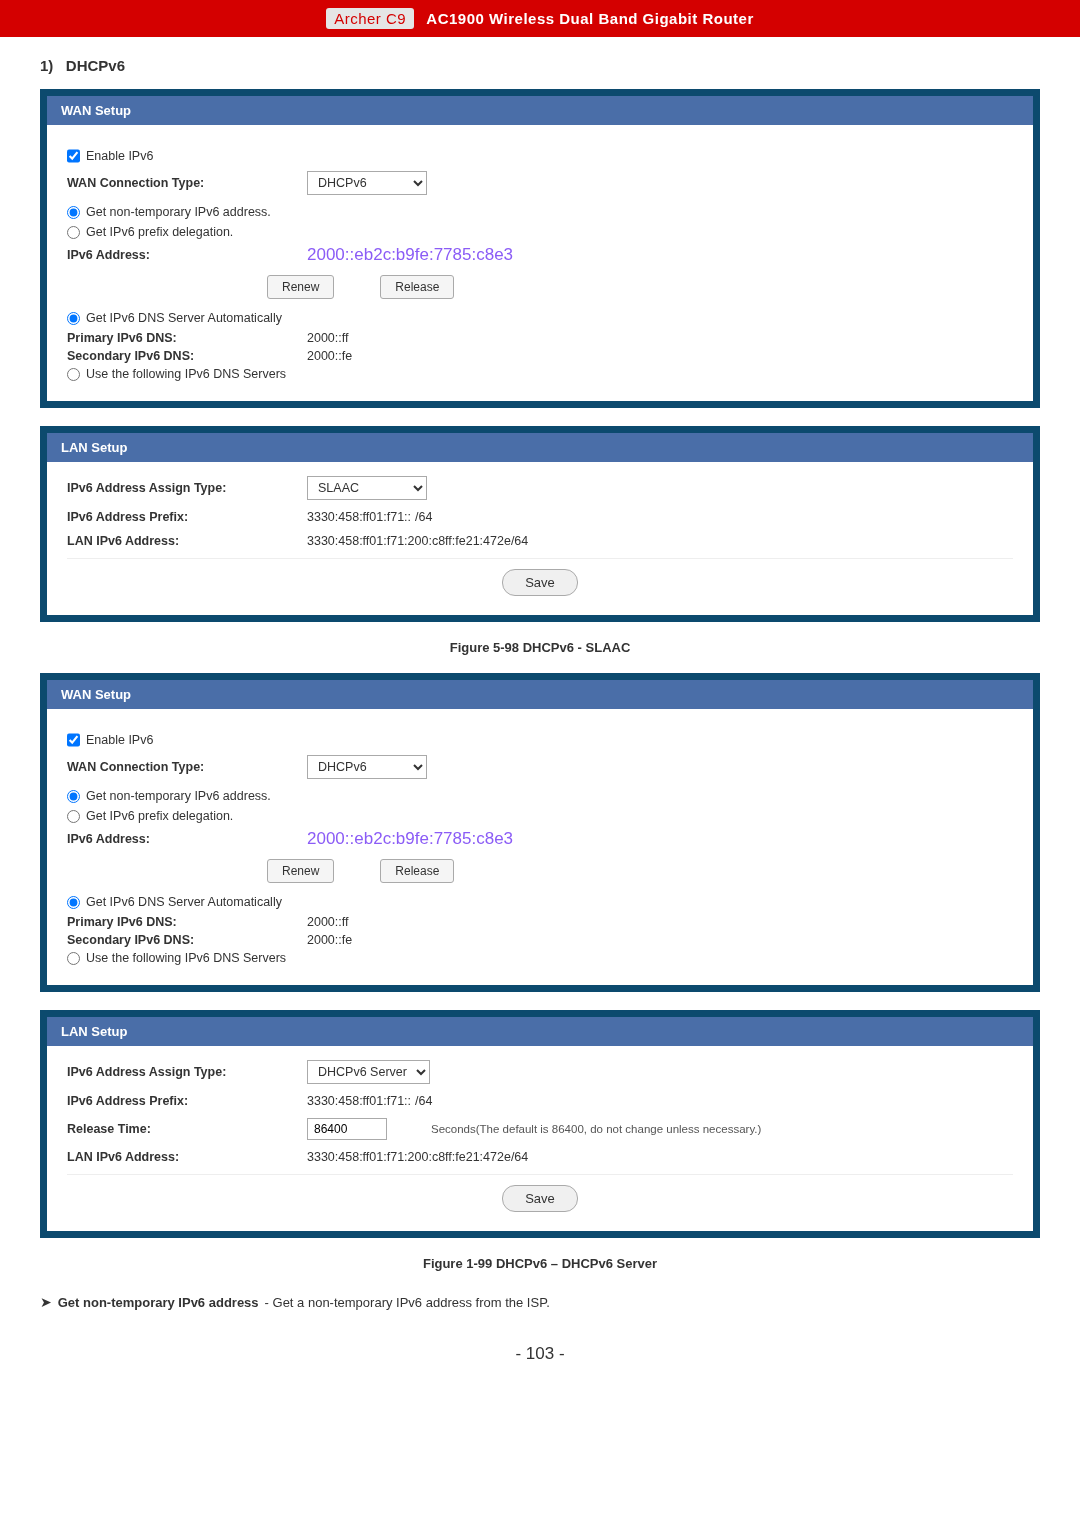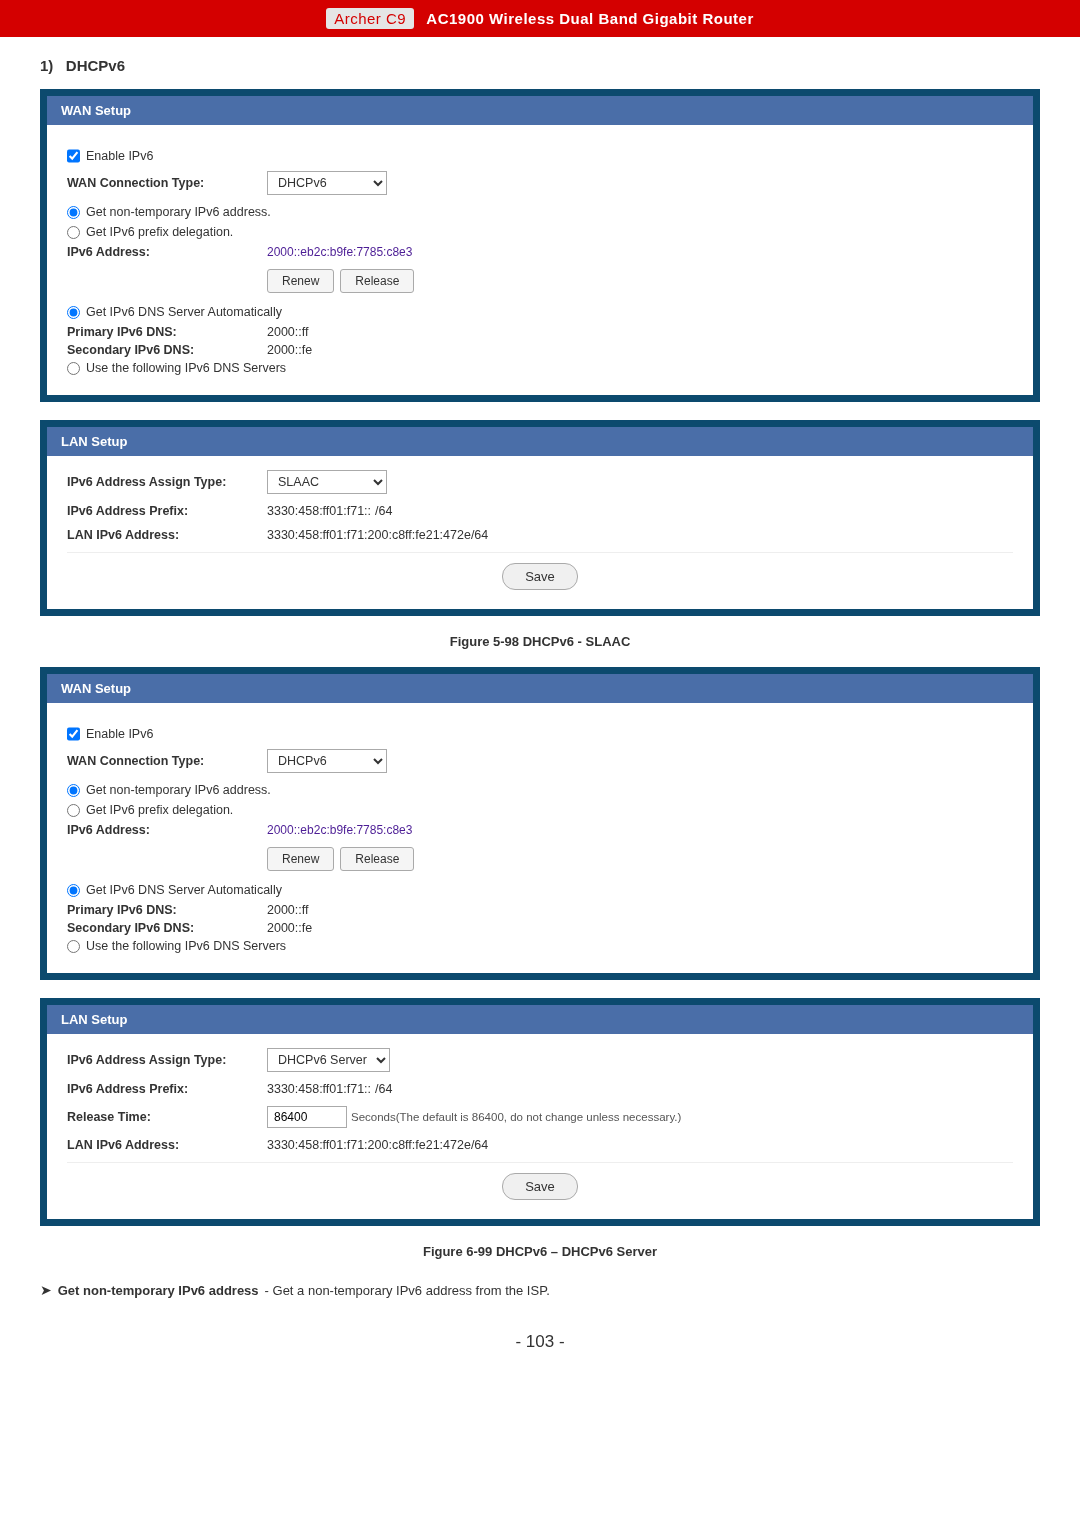--- a/index.html
+++ b/index.html
@@ -48,20 +48,21 @@
       font-size: 13px;
     }
     .panel-body {
       padding: 14px 20px;
       background: #fff;
     }
     .form-row {
       display: flex;
       align-items: center;
       margin-bottom: 10px;
+      gap: 40px;
     }
     .form-label {
       min-width: 200px;
       font-weight: bold;
       color: #333;
       font-size: 12.5px;
     }
     .form-value {
       color: #333;
       font-size: 12.5px;
@@ -110,22 +111,22 @@
       border-radius: 13px;
       color: #333;
     }
     .save-row {
       text-align: center;
       padding: 10px 0 5px 0;
       border-top: 1px solid #eee;
       margin-top: 8px;
     }
     .ipv6-addr-input {
-      font-size: 12px;
-      color: #4c1d95;
+      font-size: 17px;
+      color: #8b5cf6;
     }
     .figure-caption {
       text-align: center;
       font-size: 13px;
       font-weight: bold;
       margin: 8px 0 18px 0;
       color: #333;
     }
     .text-input-narrow {
       border: 1px solid #aaa;
@@ -375,21 +376,21 @@
         <span class="form-value">3330:458:ff01:f71:200:c8ff:fe21:472e/64</span>
       </div>
 
       <div class="save-row">
         <button class="btn-save">Save</button>
       </div>
     </div>
   </div>
 
   <div class="figure-caption">
-    <span>Figure 6-99 DHCPv6 – DHCPv6 Server</span>
+    <span>Figure 1-99 DHCPv6 – DHCPv6 Server</span>
   </div>
 
   <div class="bottom-note">
     <span class="arrow-symbol">➤</span>
     <strong>Get non-temporary IPv6 address</strong>
     <span>- Get a non-temporary IPv6 address from the ISP.</span>
   </div>
 
   <div class="page-number">
     <span>- 103 -</span>

